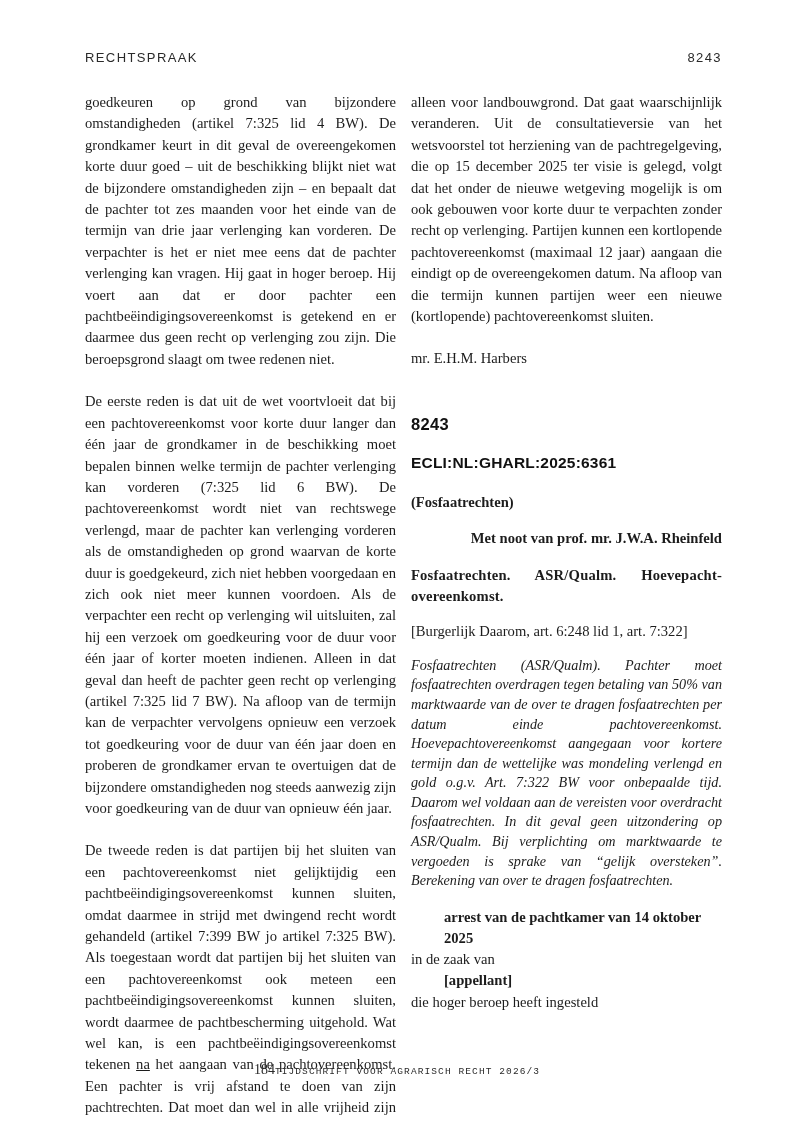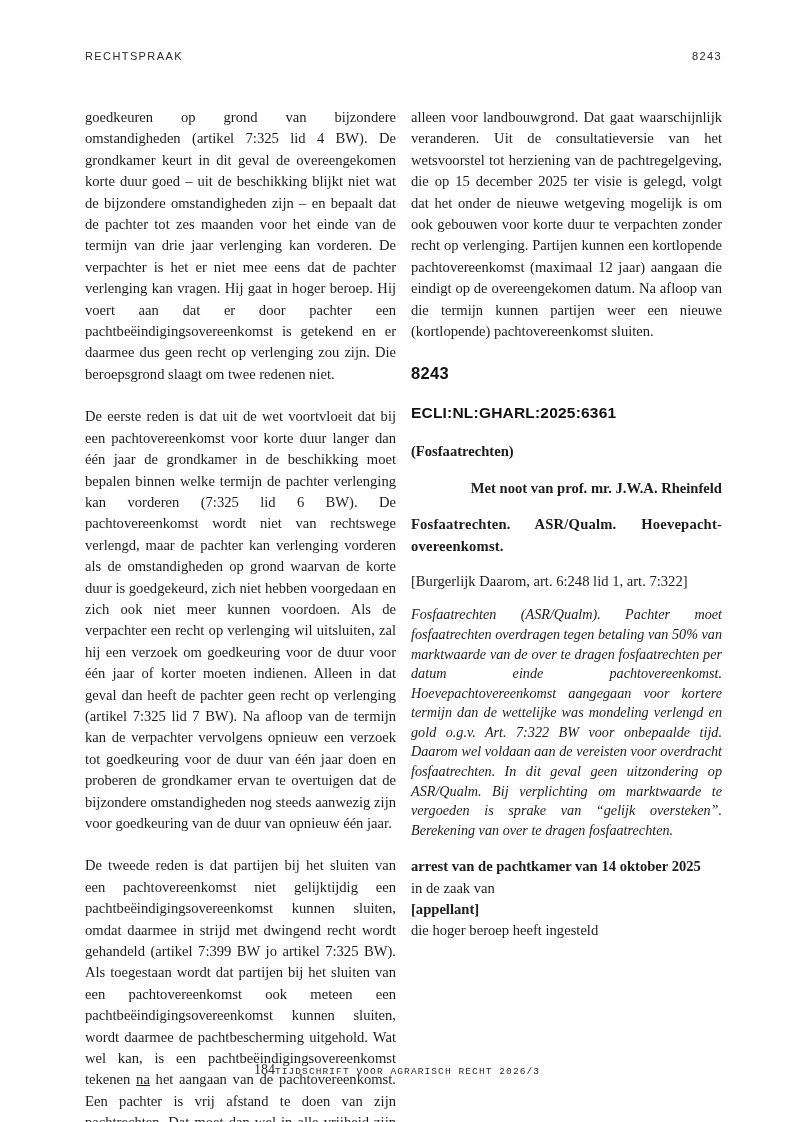--- a/index.html
+++ b/index.html
@@ -17,24 +17,24 @@
   }
   .page {
     box-sizing: border-box;
     padding: 50px 71px 0 85px;
   }
   .running-header {
     display: flex;
     justify-content: space-between;
     align-items: baseline;
     font-family: "Liberation Sans", sans-serif;
-    font-size: 11px;
+    font-size: 13px;
     letter-spacing: 1.4px;
     color: #2a2a2a;
-    margin-bottom: 45px;
+    margin-bottom: 27px;
   }
   .columns {
     display: flex;
     gap: 15px;
   }
   .col {
     width: 311px;
     font-size: 14.6px;
     line-height: 21.4px;
     text-align: justify;
@@ -63,21 +63,21 @@
     font-size: 15.5px;
     margin: 0 0 18px 0 !important;
     letter-spacing: 0.2px;
   }
   .court-block {
     font-size: 15px;
     line-height: 19.5px;
     margin: 0 0 17px 0 !important;
     text-align: justify;
   }
-  .b-serif { font-weight: bold; }
+  .b-serif { font-weight: bold; margin-left: 33px; }
   .subject-line   { margin: 0 0 15px 0 !important; text-align: left; }
   .annotation-line{ margin: 0 0 15px 0 !important; text-align: right; }
   .keywords-line  { margin: 0 0 14px 0 !important; letter-spacing: 0.2px; }
   .statutes-line  { margin: 0 0 13px 0 !important; text-align: left; }
   .summary {
     font-style: italic;
     font-size: 14.2px;
     line-height: 19.6px;
     margin: 0 0 16px 0 !important;
   }
@@ -122,20 +122,21 @@
 
     <div class="col">
       <p>goedkeuren op grond van bijzondere omstandigheden (artikel 7:325 lid 4 BW). De grondkamer keurt in dit geval de overeengekomen korte duur goed – uit de beschikking blijkt niet wat de bijzondere omstandigheden zijn – en bepaalt dat de pachter tot zes maanden voor het einde van de termijn van drie jaar verlenging kan vorderen. De verpachter is het er niet mee eens dat de pachter verlenging kan vragen. Hij gaat in hoger beroep. Hij voert aan dat er door pachter een pachtbeëindigingsovereenkomst is getekend en er daarmee dus geen recht op verlenging zou zijn. Die beroepsgrond slaagt om twee redenen niet.</p>
       <p>De eerste reden is dat uit de wet voortvloeit dat bij een pachtovereenkomst voor korte duur langer dan één jaar de grondkamer in de beschikking moet bepalen binnen welke termijn de pachter verlenging kan vorderen (7:325 lid 6 BW). De pachtovereenkomst wordt niet van rechtswege verlengd, maar de pachter kan verlenging vorderen als de omstandigheden op grond waarvan de korte duur is goedgekeurd, zich niet hebben voorgedaan en zich ook niet meer kunnen voordoen. Als de verpachter een recht op verlenging wil uitsluiten, zal hij een verzoek om goedkeuring voor de duur voor één jaar of korter moeten indienen. Alleen in dat geval dan heeft de pachter geen recht op verlenging (artikel 7:325 lid 7 BW). Na afloop van de termijn kan de verpachter vervolgens opnieuw een verzoek tot goedkeuring voor de duur van één jaar doen en proberen de grondkamer ervan te overtuigen dat de bijzondere omstandigheden nog steeds aanwezig zijn voor goedkeuring van de duur van opnieuw één jaar.</p>
       <p><span>De tweede reden is dat partijen bij het sluiten van een pachtovereenkomst niet gelijktijdig een pachtbeëindigingsovereenkomst kunnen sluiten, omdat daarmee in strijd met dwingend recht wordt gehandeld (artikel 7:399 BW jo artikel 7:325 BW). Als toegestaan wordt dat partijen bij het sluiten van een pachtovereenkomst ook meteen een pachtbeëindigingsovereenkomst kunnen sluiten, wordt daarmee de pachtbescherming uitgehold. Wat wel kan, is een pachtbeëindigingsovereenkomst tekenen </span><span class="underline">na</span><span> het aangaan van de pachtovereenkomst. Een pachter is vrij afstand te doen van zijn pachtrechten. Dat moet dan wel in alle vrijheid zijn en dus niet vooraf als voorwaarde voor het sluiten van een pachtovereenkomst.</span></p>
 
     </div>
 
     <div class="col">
       <p>alleen voor landbouwgrond. Dat gaat waarschijnlijk veranderen. Uit de consultatieversie van het wetsvoorstel tot herziening van de pachtregelgeving, die op 15 december 2025 ter visie is gelegd, volgt dat het onder de nieuwe wetgeving mogelijk is om ook gebouwen voor korte duur te verpachten zonder recht op verlenging. Partijen kunnen een kortlopende pachtovereenkomst (maximaal 12 jaar) aangaan die eindigt op de overeengekomen datum. Na afloop van die termijn kunnen partijen weer een nieuwe (kortlopende) pachtovereenkomst sluiten.</p>
+      <p class="author">mr. E.H.M. Harbers</p>
 
       <p class="h-sans case-number-heading">8243</p>
       <p class="h-sans ecli-heading">ECLI:NL:GHARL:2025:6361</p>
 
 
       <p class="b-serif subject-line">(Fosfaatrechten)</p>
       <p class="b-serif annotation-line">Met noot van prof. mr. J.W.A. Rheinfeld</p>
       <p class="b-serif keywords-line">Fosfaatrechten. ASR/Qualm. Hoevepacht-overeenkomst.</p>
       <p class="statutes-line">[Burgerlijk Daarom, art. 6:248 lid 1, art. 7:322]</p>
       <p class="summary">Fosfaatrechten (ASR/Qualm). Pachter moet fosfaatrechten overdragen tegen betaling van 50% van marktwaarde van de over te dragen fosfaatrechten per datum einde pachtovereenkomst. Hoevepachtovereenkomst aangegaan voor kortere termijn dan de wettelijke was mondeling verlengd en gold o.g.v. Art. 7:322 BW voor onbepaalde tijd. Daarom wel voldaan aan de vereisten voor overdracht fosfaatrechten. In dit geval geen uitzondering op ASR/Qualm. Bij verplichting om marktwaarde te vergoeden is sprake van “gelijk oversteken”. Berekening van over te dragen fosfaatrechten.</p>

